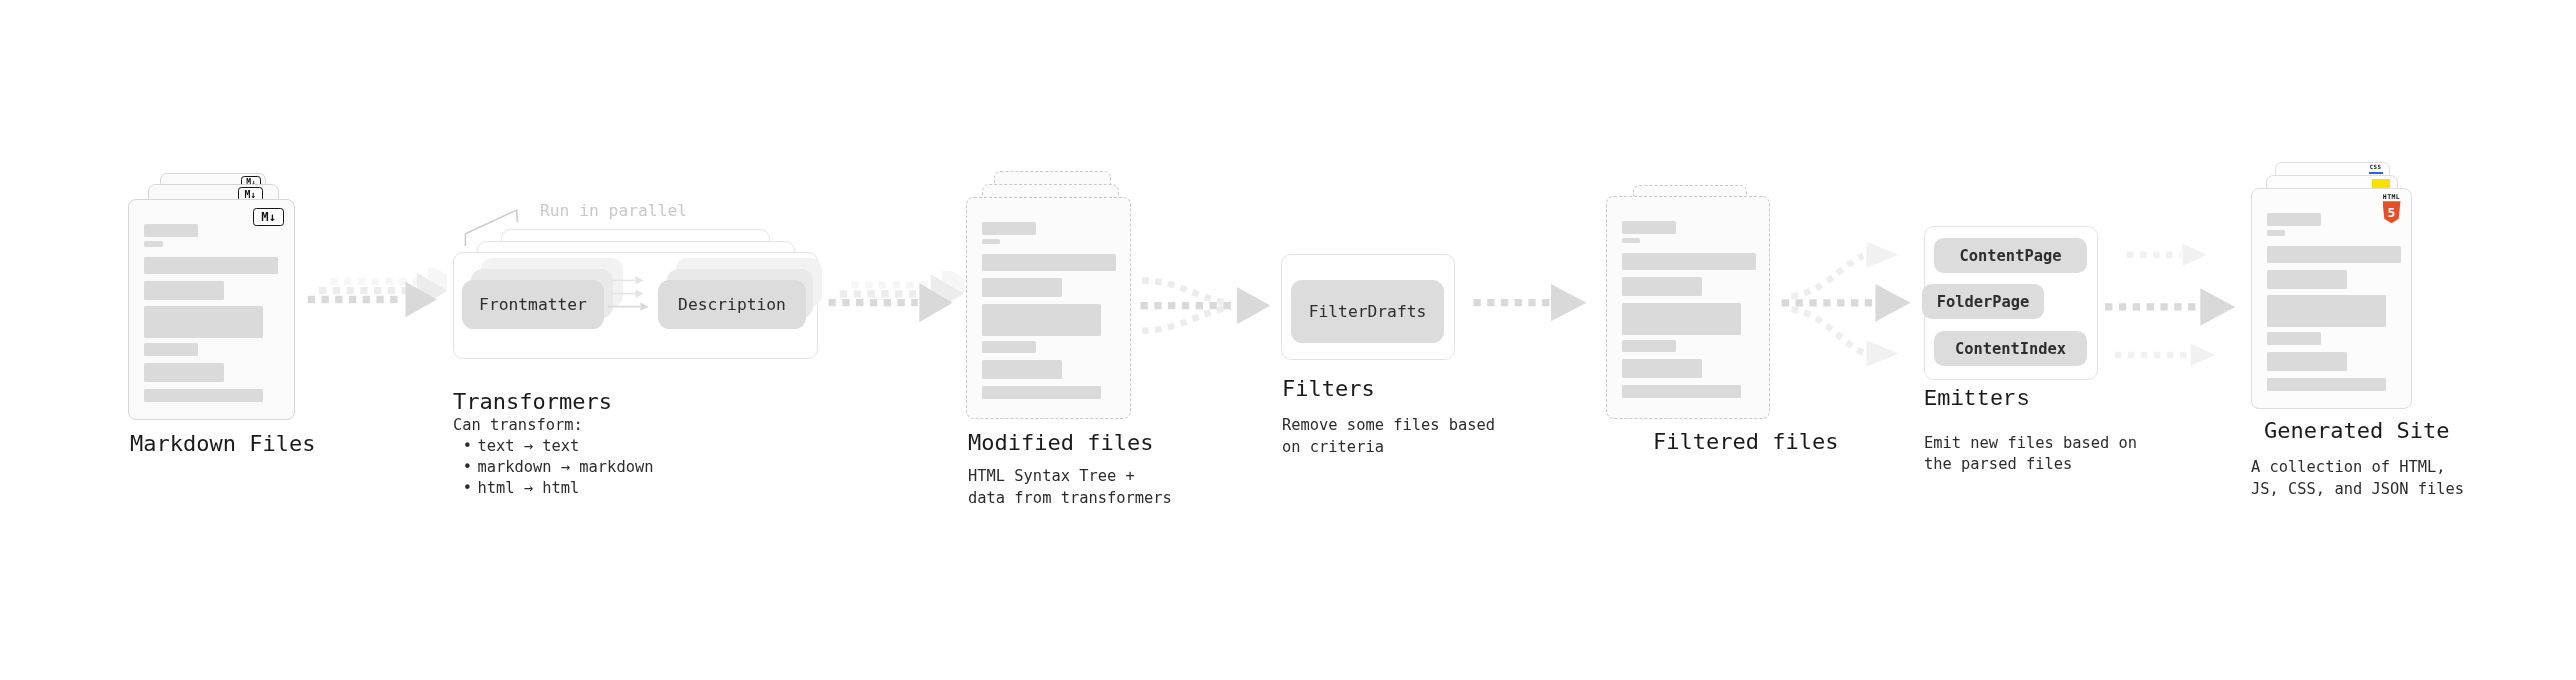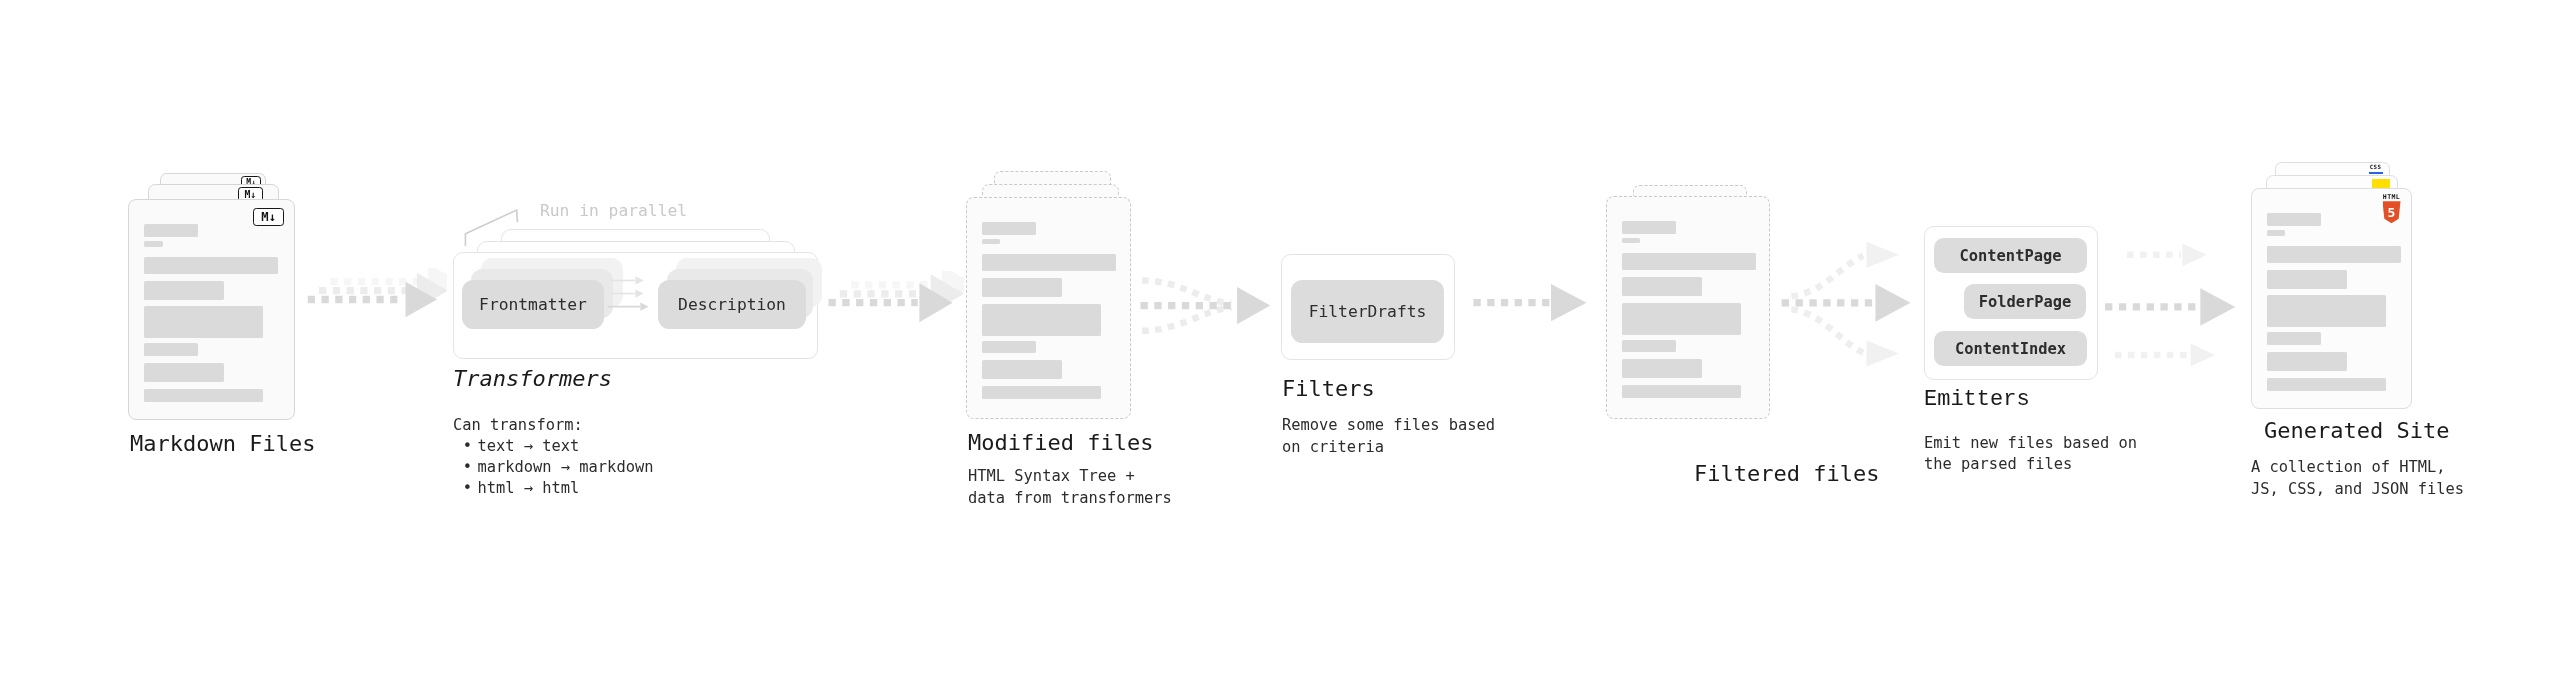--- a/index.html
+++ b/index.html
@@ -115,21 +115,21 @@
       <g stroke="#d8d8d8" fill="#d8d8d8" stroke-width="2">
         <line x1="2" y1="41" x2="42" y2="41"></line>
           <polygon points="42,36 42,46 52,41" stroke="none"></polygon>
       </g>
     </svg>
 
     <div class="pill ghost2" style="left:676px;top:258px;width:146px;height:49px;"></div>
     <div class="pill ghost1" style="left:667px;top:269px;width:146px;height:49px;"></div>
     <div class="pill" style="left:658px;top:280px;width:148px;height:49px;">Description</div>
 
-    <div class="stage-label" style="left:453px;top:367px;font-style:italic;">Transformers</div>
+    <div class="stage-label" style="left:453px;top:390px;">Transformers</div>
     <div class="stage-desc" style="left:453px;top:414px;">Can transform:</div>
     <ul class="bullets" style="left:453px;top:436px;">
       <li>text → text</li>
       <li>markdown → markdown</li>
       <li>html → html</li>
     </ul>
   </div>
 
   <svg class="arrow" style="left:822px;top:271px;" width="142" height="61" viewBox="0 0 175 75">
     <g transform="translate(28,-22)" stroke="#f6f6f6" fill="#f6f6f6">
@@ -193,36 +193,36 @@
         <div class="bar b1"></div>
           <div class="bar b2"></div>
           <div class="bar b3"></div>
           <div class="bar b4"></div>
         <div class="bar b5"></div>
           <div class="bar b6"></div>
           <div class="bar b7"></div>
           <div class="bar b8"></div>
       </div>
     </div>
-    <div class="stage-label" style="left:1694px;top:430px;margin-top:32px;">Filtered files</div>
+    <div class="stage-label" style="left:1653px;top:430px;">Filtered files</div>
   </div>
 
   <svg class="arrow" style="left:1780px;top:236px;" width="137" height="137" viewBox="0 0 168 168">
     <path d="M 14,74 C 55,68 70,40 102,24" fill="none" stroke="#eeeeee" stroke-width="8" stroke-dasharray="8 8"></path>
     <polygon points="106,7 106,39 146,23" fill="#f1f1f1"></polygon>
     <path d="M 14,90 C 55,96 70,128 102,143" fill="none" stroke="#eeeeee" stroke-width="8" stroke-dasharray="8 8"></path>
     <polygon points="106,128 106,160 146,144" fill="#f1f1f1"></polygon>
     <line x1="2" y1="82" x2="115" y2="82" stroke="#d9d9d9" stroke-width="9" stroke-dasharray="9 8"></line>
     <polygon points="117,59 117,105 160,82" fill="#d9d9d9"></polygon>
   </svg>
 
   <div>
     <div class="panel" style="left:1924px;top:226px;width:174px;height:154px;"></div>
     <div class="pill small" style="left:1934px;top:238px;width:153px;height:35px;">ContentPage</div>
-    <div class="pill small" style="left:1964px;top:284px;width:122px;height:35px;">FolderPage</div>
+    <div class="pill small" style="left:1922px;top:284px;width:122px;height:35px;">FolderPage</div>
     <div class="pill small" style="left:1934px;top:331px;width:153px;height:35px;">ContentIndex</div>
     <div class="stage-label" style="left:1924px;top:388px;font-family:Liberation Mono, monospace;">Emitters</div>
     <div class="stage-desc" style="left:1924px;top:432px;">Emit new files based on</div>
     <div class="stage-desc" style="left:1924px;top:453px;">the parsed files</div>
   </div>
 
   <svg class="arrow" style="left:2101px;top:236px;" width="140" height="137" viewBox="0 0 172 168">
     <line x1="32" y1="23" x2="98" y2="23" stroke="#f1f1f1" stroke-width="8" stroke-dasharray="8 8"></line>
     <polygon points="100,9 100,37 130,23" fill="#f1f1f1"></polygon>
     <line x1="5" y1="87" x2="120" y2="87" stroke="#d9d9d9" stroke-width="9" stroke-dasharray="9 8"></line>

